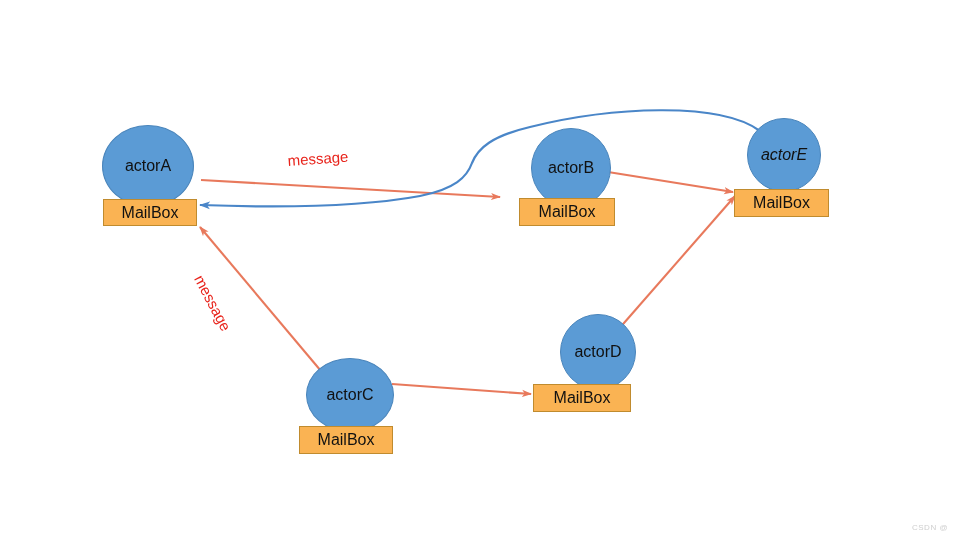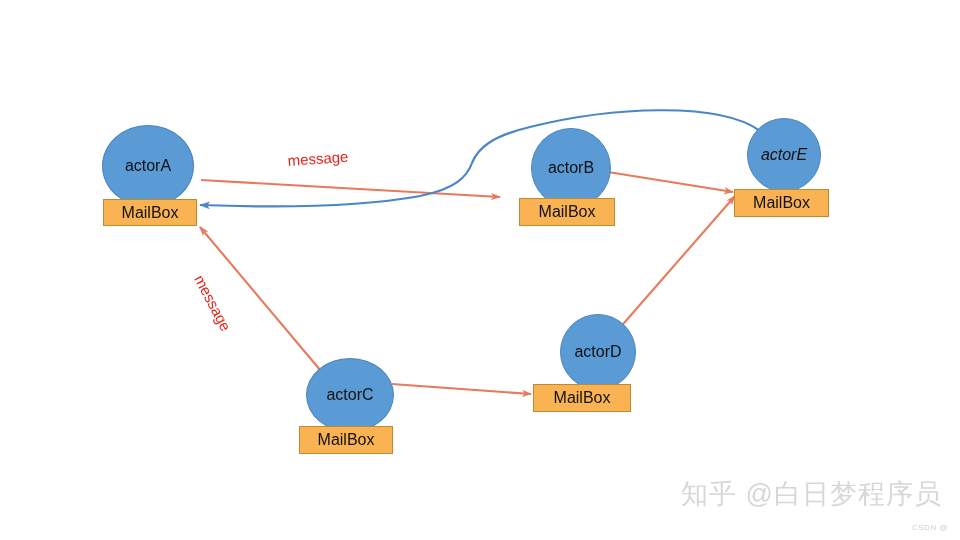--- a/index.html
+++ b/index.html
@@ -172,16 +172,15 @@
     </div>
     <div class="mailbox-box" style="left:533px; top:384px; width:98px; height:28px;">
       <span class="mailbox-label">MailBox</span>
     </div>
   </div>
 
   <div class="edge-label" style="left:287px; top:152px; transform: rotate(-4deg);">message</div>
 
   <div class="edge-label" style="left:206px; top:272px; transform: rotate(62deg);">message</div>
 
-  <div class="watermark-main">知乎 @白日梦程序员</div>
   <div class="watermark-sub">CSDN @</div>
 
 </div>
 
 </body></html>

